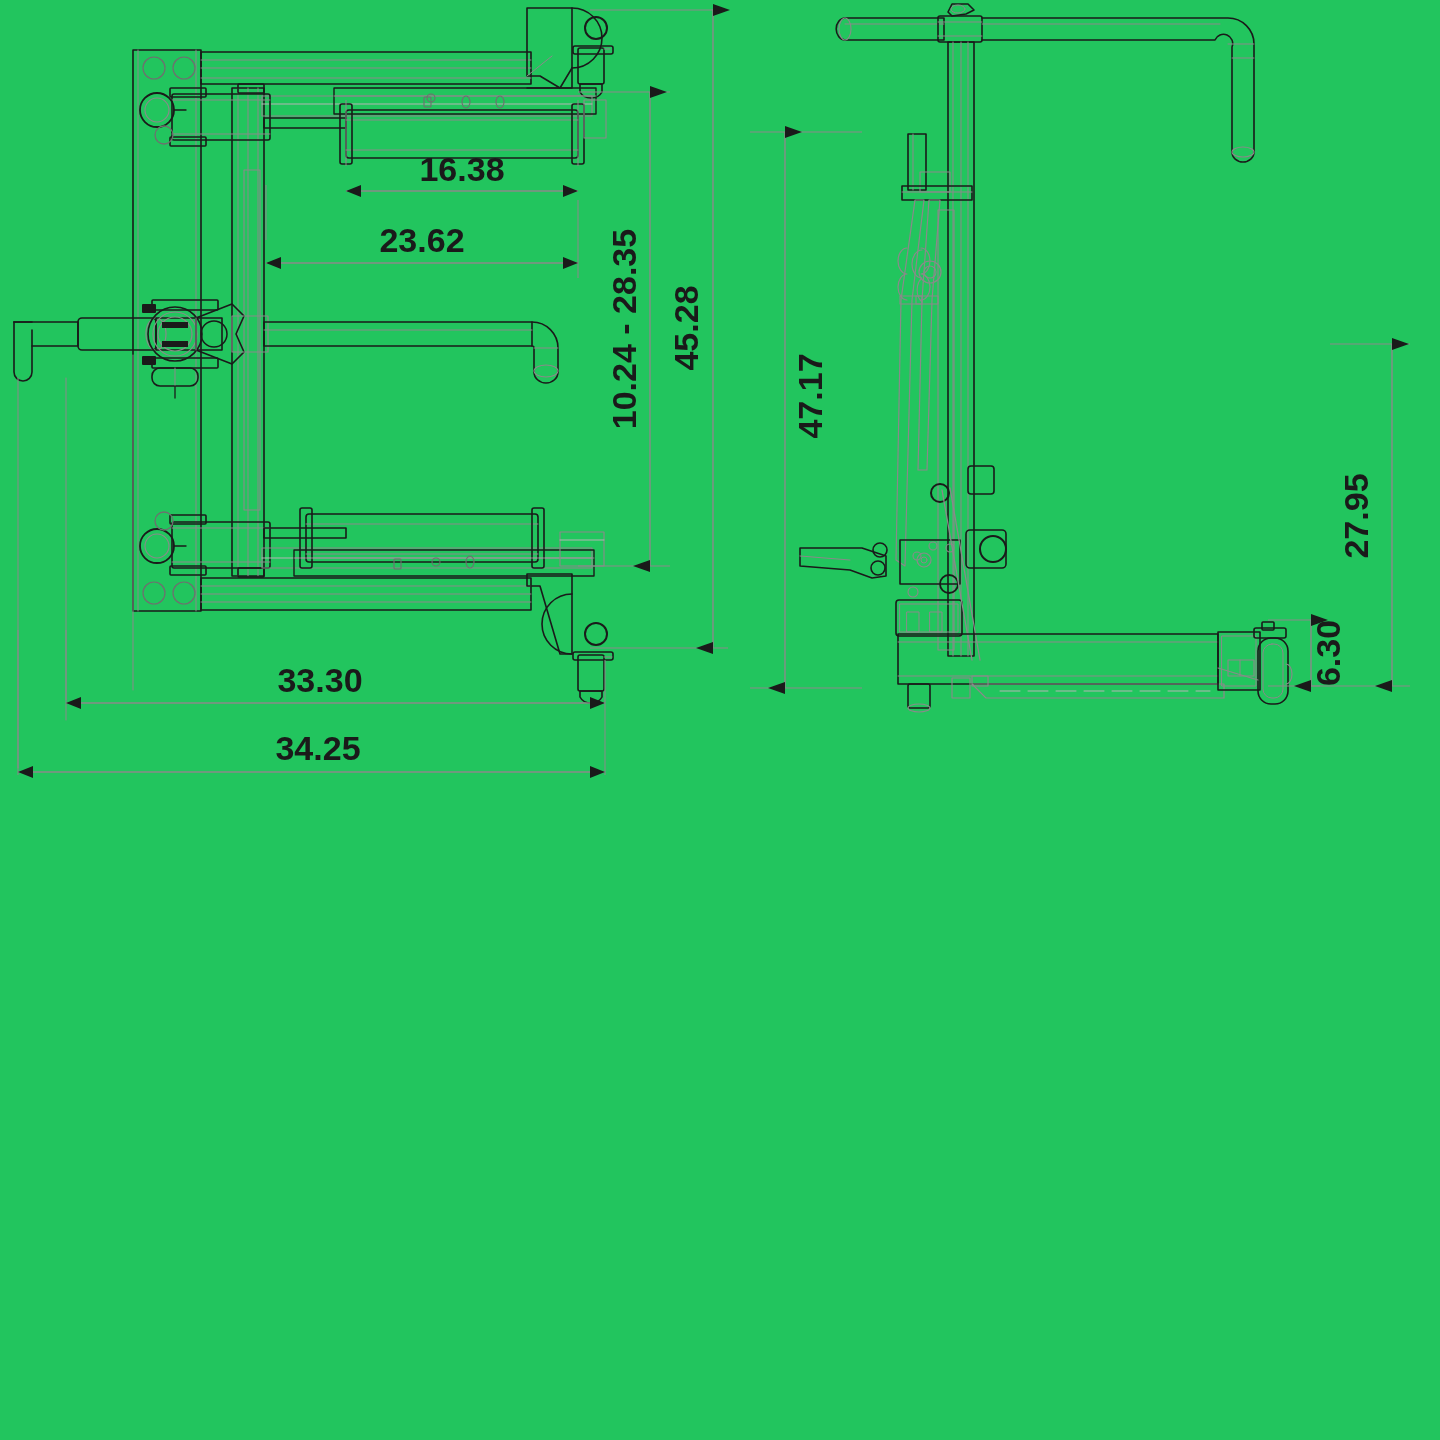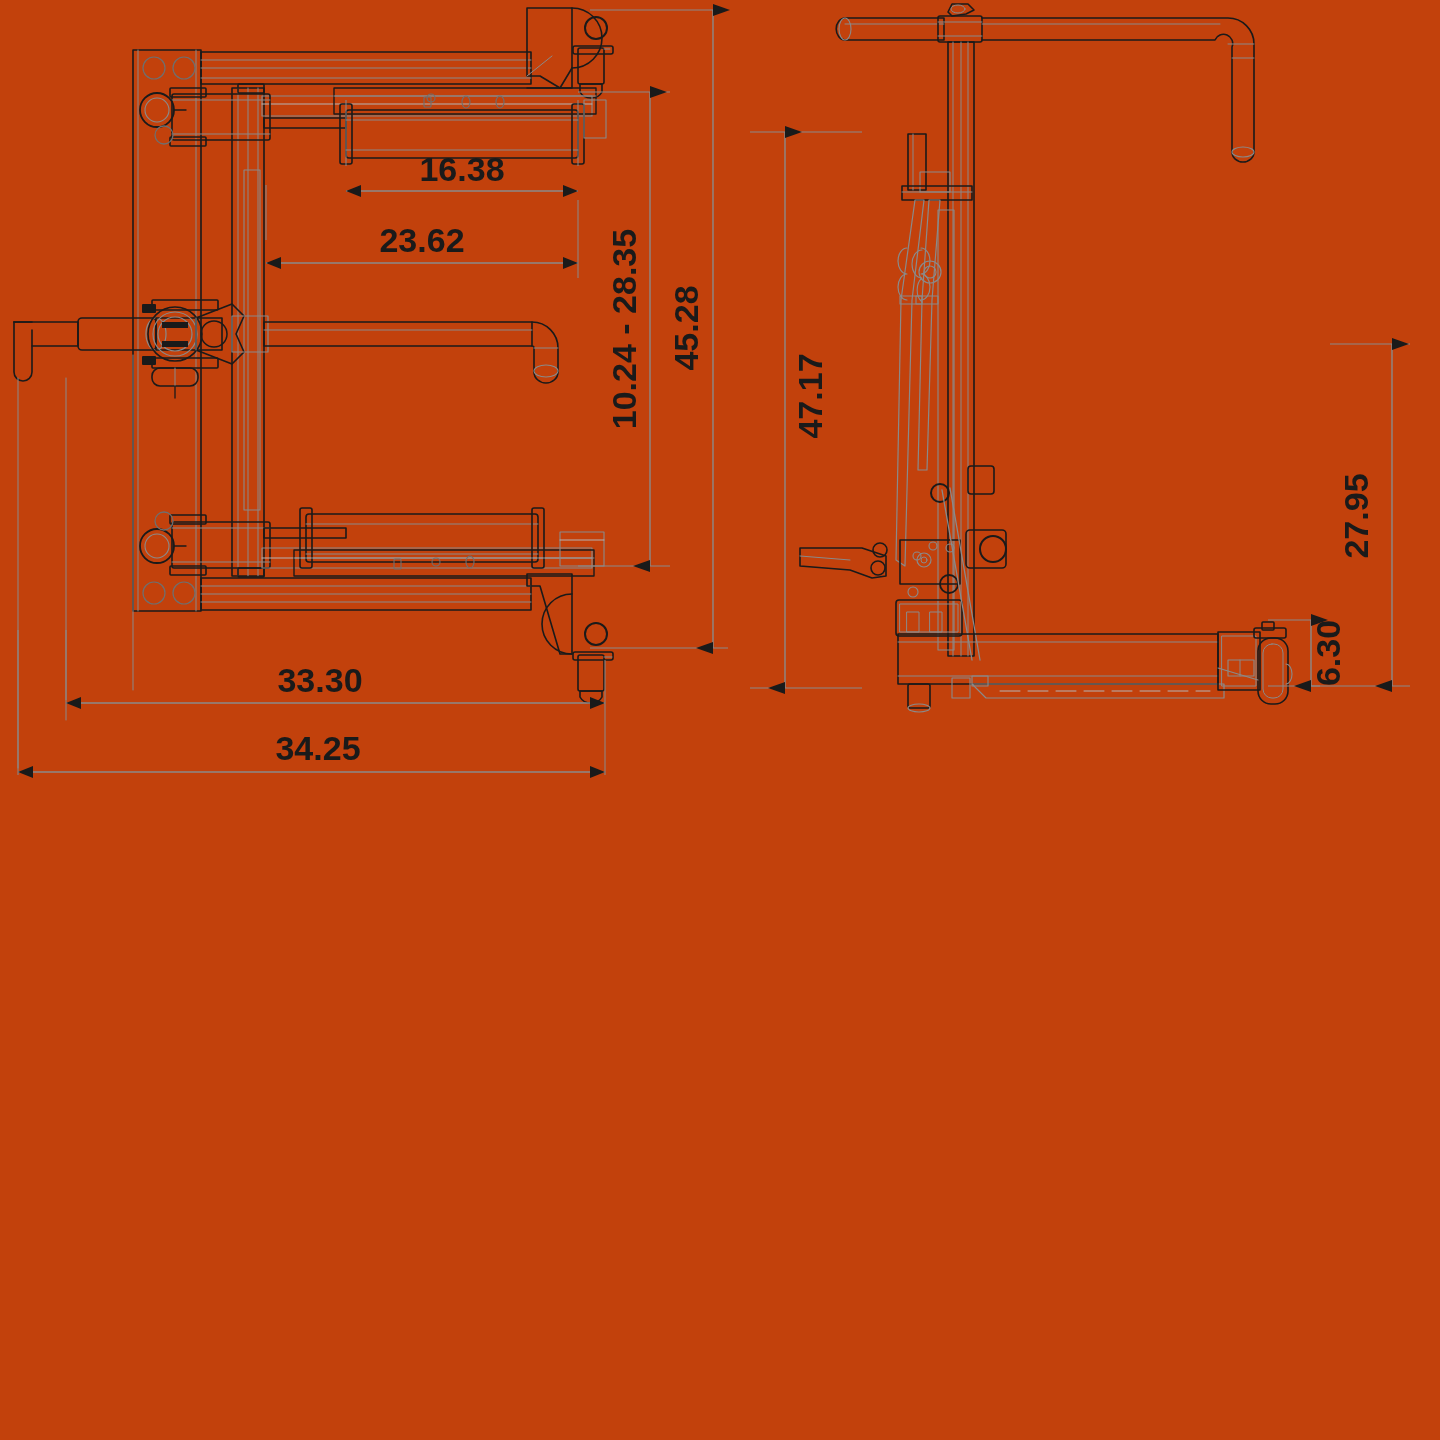--- a/index.html
+++ b/index.html
@@ -1,17 +1,17 @@
 <!DOCTYPE html>
 <html><head>
 <meta charset="utf-8">
 <style>
   html,body{margin:0;padding:0;background:#ffffff;}
   body{width:1440px;height:1440px;overflow:hidden;font-family:"Liberation Sans",sans-serif;}
-  #sheet{position:relative;width:1440px;height:1440px;background:#c2410c;}
+  #sheet{position:relative;width:1440px;height:1440px;background:#22c55e;}
   #sheet svg{position:absolute;top:0;left:0;}
   .dimtext{
     font-family:"Liberation Sans",sans-serif;
     font-size:34px;
     font-weight:700;
     fill:#1a1a1a;
     letter-spacing:0px;
   }
 </style>
 </head>

